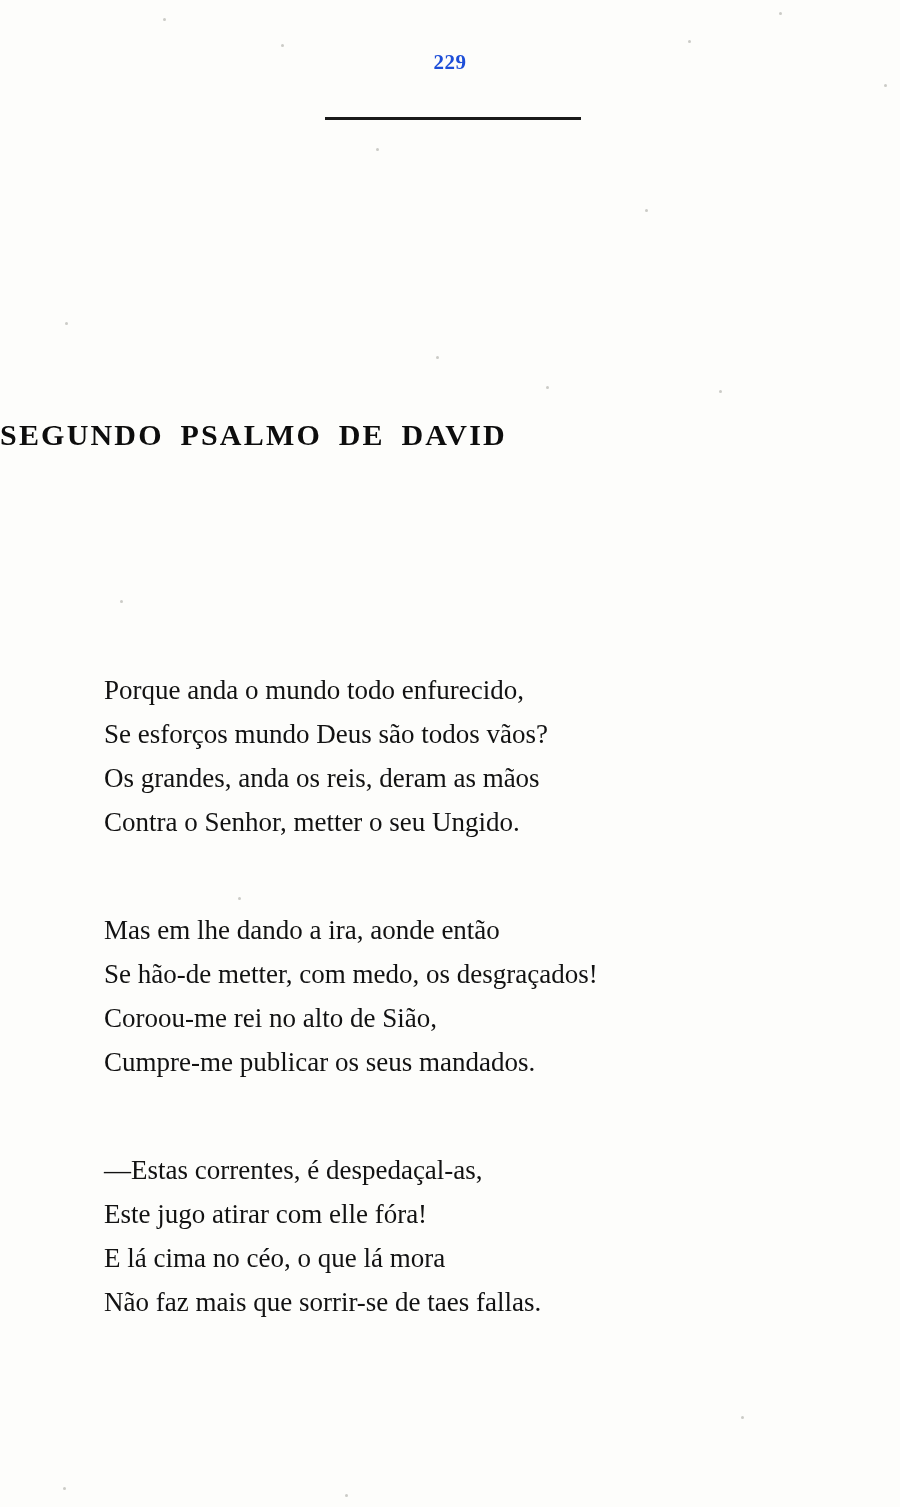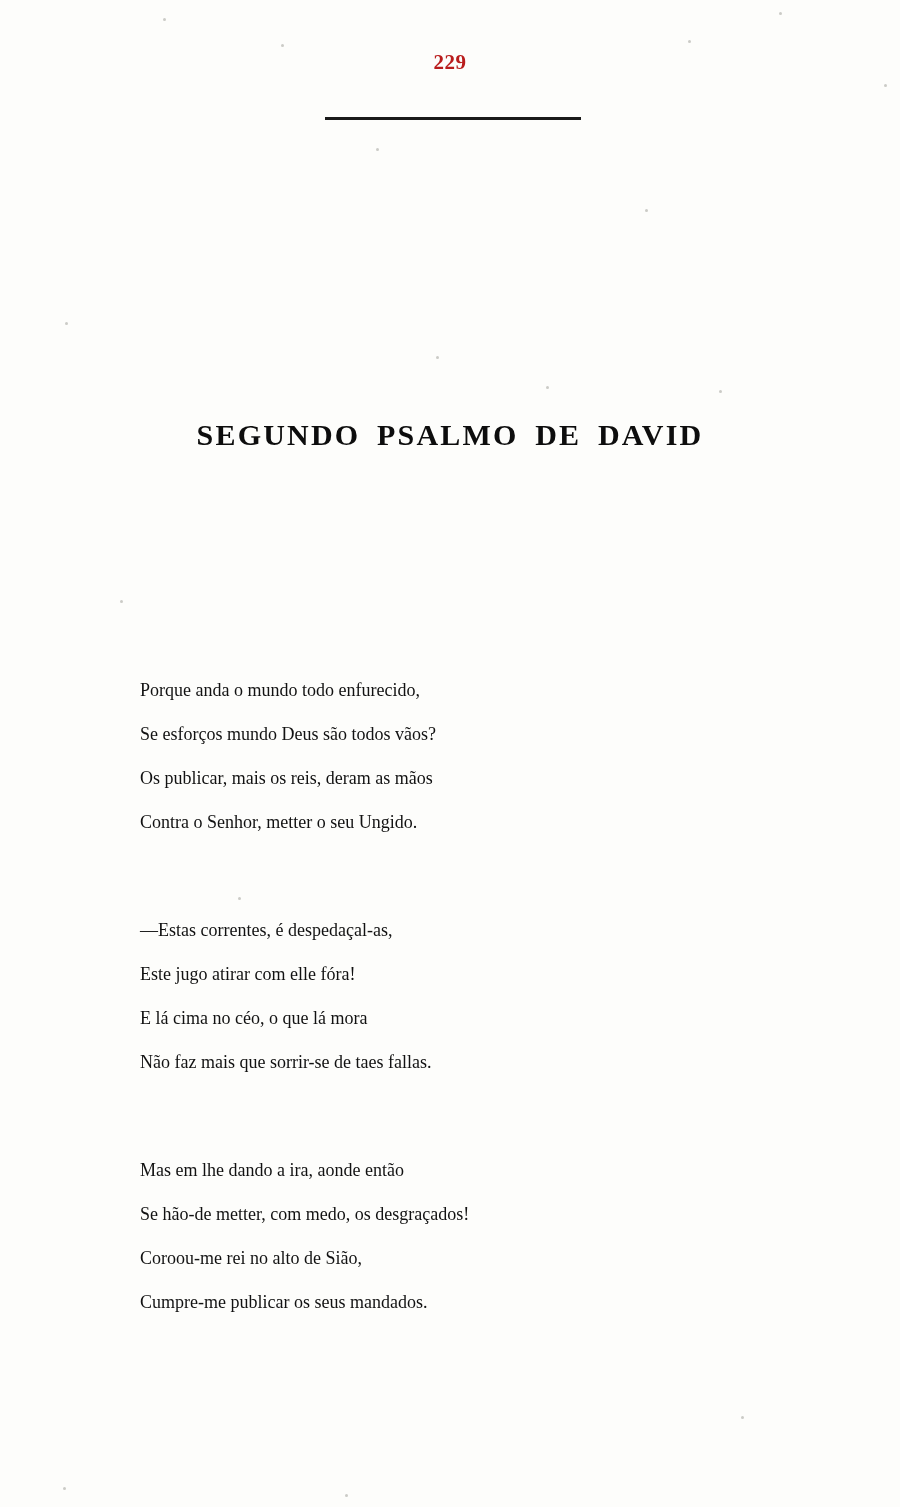--- a/index.html
+++ b/index.html
@@ -24,59 +24,57 @@
   .page-number {
     position: absolute;
     top: 50px;
     left: 0;
     width: 900px;
     text-align: center;
     font-family: "Liberation Serif", serif;
     font-weight: bold;
     font-size: 21px;
     letter-spacing: 0.5px;
-    color: #b91c1c;
+    color: #1d4ed8;
   }
   .header-rule {
     position: absolute;
     top: 117px;
     left: 325px;
     width: 256px;
     height: 3px;
     background: #1a1a1a;
   }
   .poem-title {
     position: absolute;
     top: 418px;
     left: 0;
     width: 900px;
-    text-align: center;
     font-family: "Liberation Serif", serif;
     font-weight: bold;
     font-size: 30px;
     letter-spacing: 2.2px;
     word-spacing: 7px;
     color: #0d0d0d;
   }
   .stanzas {
     position: absolute;
     top: 668px;
     left: 104px;
     width: 740px;
   }
   .stanza {
     margin-bottom: 64px;
   }
   .verse {
     font-family: "Liberation Serif", serif;
-    font-size: 18px;
+    font-size: 27px;
     line-height: 44px;
     color: #121212;
     white-space: pre;
-    margin-left: 36px;
   }
   
   .speck {
     position: absolute;
     background: #b9b9b4;
     border-radius: 50%;
     opacity: 0.75;
   }
 </style>
 </head>
@@ -88,36 +86,36 @@
 
   <div class="header-rule"></div>
 
   <div class="poem-title">SEGUNDO PSALMO DE DAVID</div>
 
   <div class="stanzas">
 
     <div class="stanza">
       <div class="verse">Porque anda o mundo todo enfurecido,</div>
       <div class="verse">Se esforços mundo Deus são todos vãos?</div>
-      <div class="verse">Os publicar, mais os reis, deram as mãos</div>
+      <div class="verse">Os grandes, anda os reis, deram as mãos</div>
       <div class="verse">Contra o Senhor, metter o seu Ungido.</div>
+    </div>
+
+    <div class="stanza">
+      <div class="verse">Mas em lhe dando a ira, aonde então</div>
+      <div class="verse">Se hão-de metter, com medo, os desgraçados!</div>
+      <div class="verse">Coroou-me rei no alto de Sião,</div>
+      <div class="verse">Cumpre-me publicar os seus mandados.</div>
     </div>
 
     <div class="stanza">
       <div class="verse">—Estas correntes, é despedaçal-as,</div>
       <div class="verse">Este jugo atirar com elle fóra!</div>
       <div class="verse">E lá cima no céo, o que lá mora</div>
       <div class="verse">Não faz mais que sorrir-se de taes fallas.</div>
-    </div>
-
-    <div class="stanza">
-      <div class="verse">Mas em lhe dando a ira, aonde então</div>
-      <div class="verse">Se hão-de metter, com medo, os desgraçados!</div>
-      <div class="verse">Coroou-me rei no alto de Sião,</div>
-      <div class="verse">Cumpre-me publicar os seus mandados.</div>
     </div>
 
   </div>
 
   <div class="speck" style="left:163px; top:18px; width:3px; height:3px;"></div>
   <div class="speck" style="left:281px; top:44px; width:3px; height:3px;"></div>
   <div class="speck" style="left:688px; top:40px; width:3px; height:3px;"></div>
   <div class="speck" style="left:779px; top:12px; width:3px; height:3px;"></div>
   <div class="speck" style="left:884px; top:84px; width:3px; height:3px;"></div>
   <div class="speck" style="left:376px; top:148px; width:3px; height:3px;"></div>

